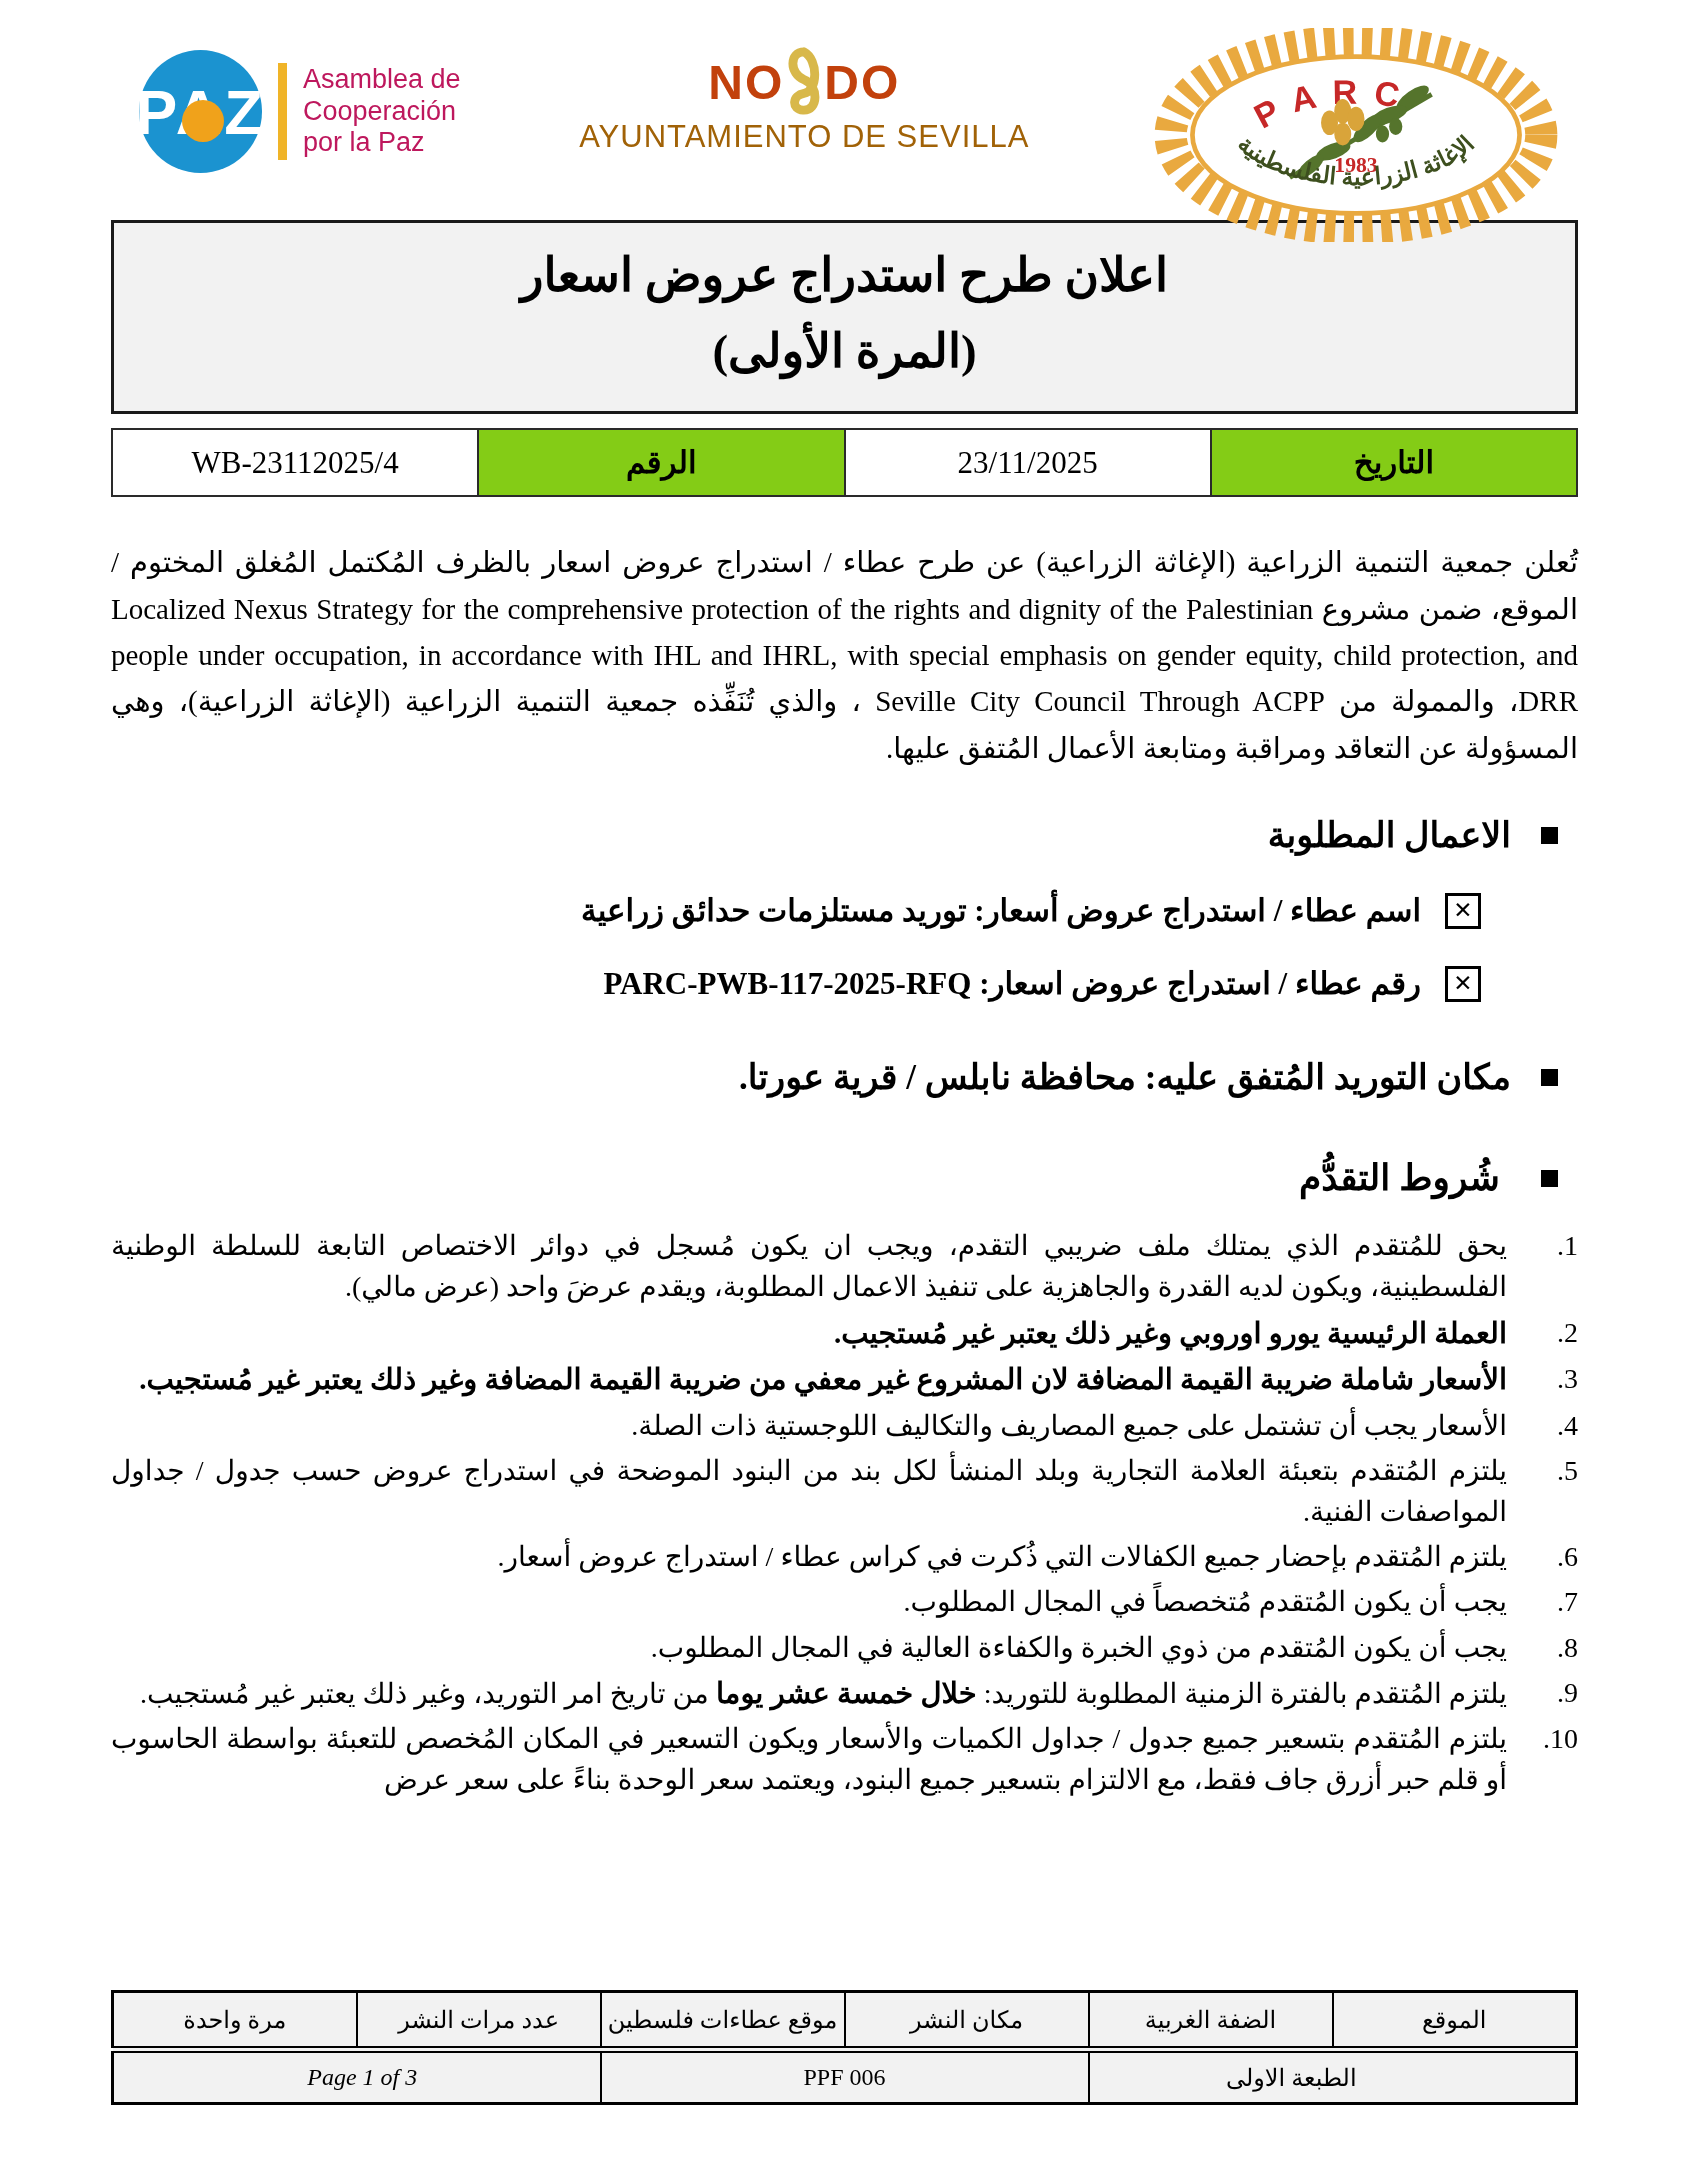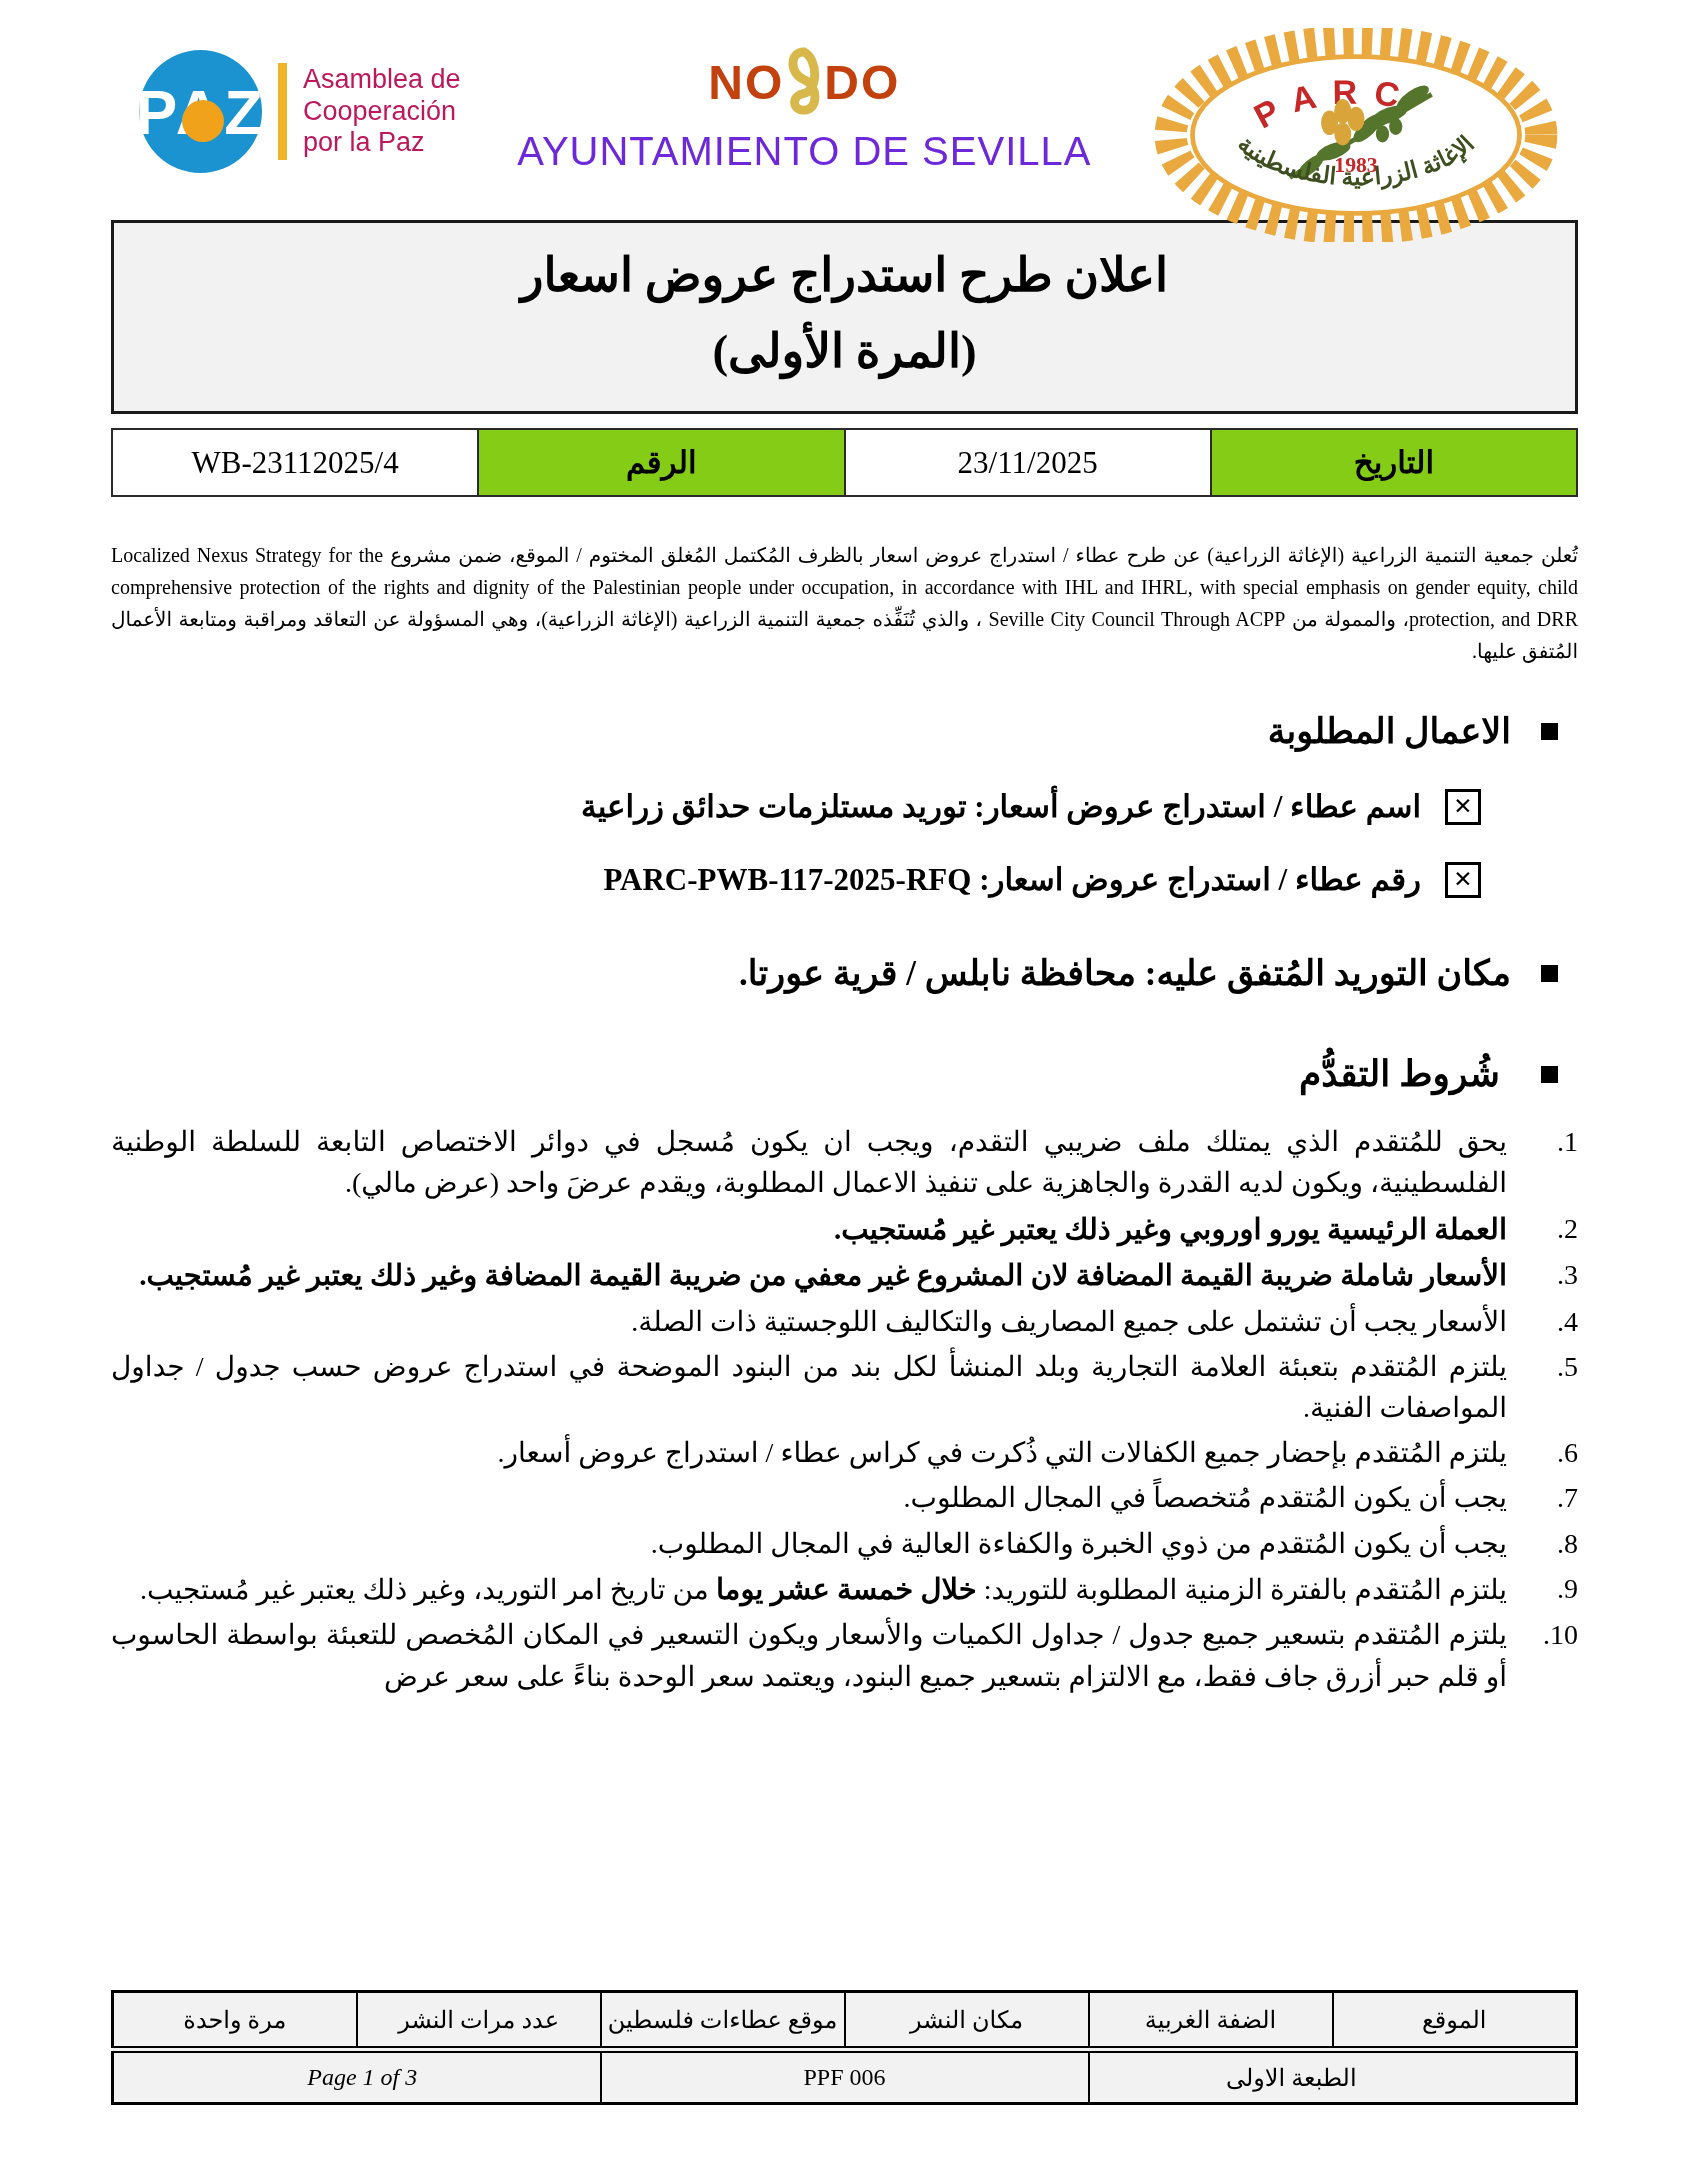--- a/index.html
+++ b/index.html
@@ -38,22 +38,22 @@
     font-size:27px;line-height:1.18;font-weight:500;white-space:nowrap;
   }
   .nosdo-logo{margin-top:12px;text-align:center;flex:none;}
   .nosdo-word{
     display:flex;align-items:center;justify-content:center;
     color:#c2410c;font-family:"Liberation Sans",sans-serif;
     font-weight:bold;font-size:48px;letter-spacing:2px;
   }
   .nosdo-skein{margin:0 -3px;}
   .nosdo-sub{
-    font-family:"Liberation Sans",sans-serif;font-size:40px;color:#6d28d9;
-    letter-spacing:1px;margin-top:10px;white-space:nowrap;
+    font-family:"Liberation Sans",sans-serif;font-size:31px;color:#a16207;
+    letter-spacing:1px;margin-top:0px;white-space:nowrap;
   }
   .parc-logo{flex:none;margin-top:-6px;}
 
   
   .title-box{
     margin-top:10px;border:3px solid #1a1a1a;background:#f2f2f2;
     text-align:center;font-weight:bold;font-size:47px;line-height:1.62;
     padding:14px 10px 22px;direction:rtl;
   }
 
@@ -63,21 +63,21 @@
   }
   table.info td{
     border:2.5px solid #2a2a2a;height:63px;text-align:center;
     font-size:31px;width:25%;
   }
   table.info td.lbl{background:#84cc16;font-weight:bold;}
 
   
   .intro{
     margin-top:42px;direction:rtl;text-align:justify;
-    font-size:20px;line-height:1.6;
+    font-size:29px;line-height:1.6;
   }
 
   
   .bullet-heading{
     direction:rtl;display:flex;align-items:center;gap:30px;
     font-weight:bold;font-size:35px;padding-right:20px;
   }
   .sq{width:17px;height:17px;background:#000;flex:none;}
   .h-works{margin-top:44px;}
   .h-location{margin-top:55px;}

